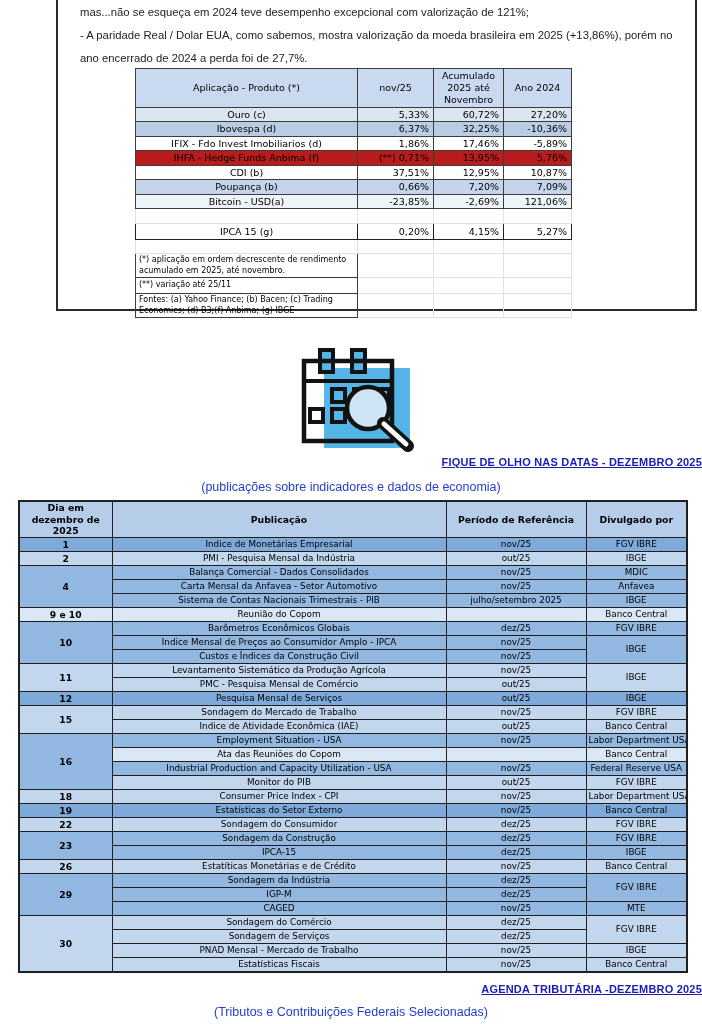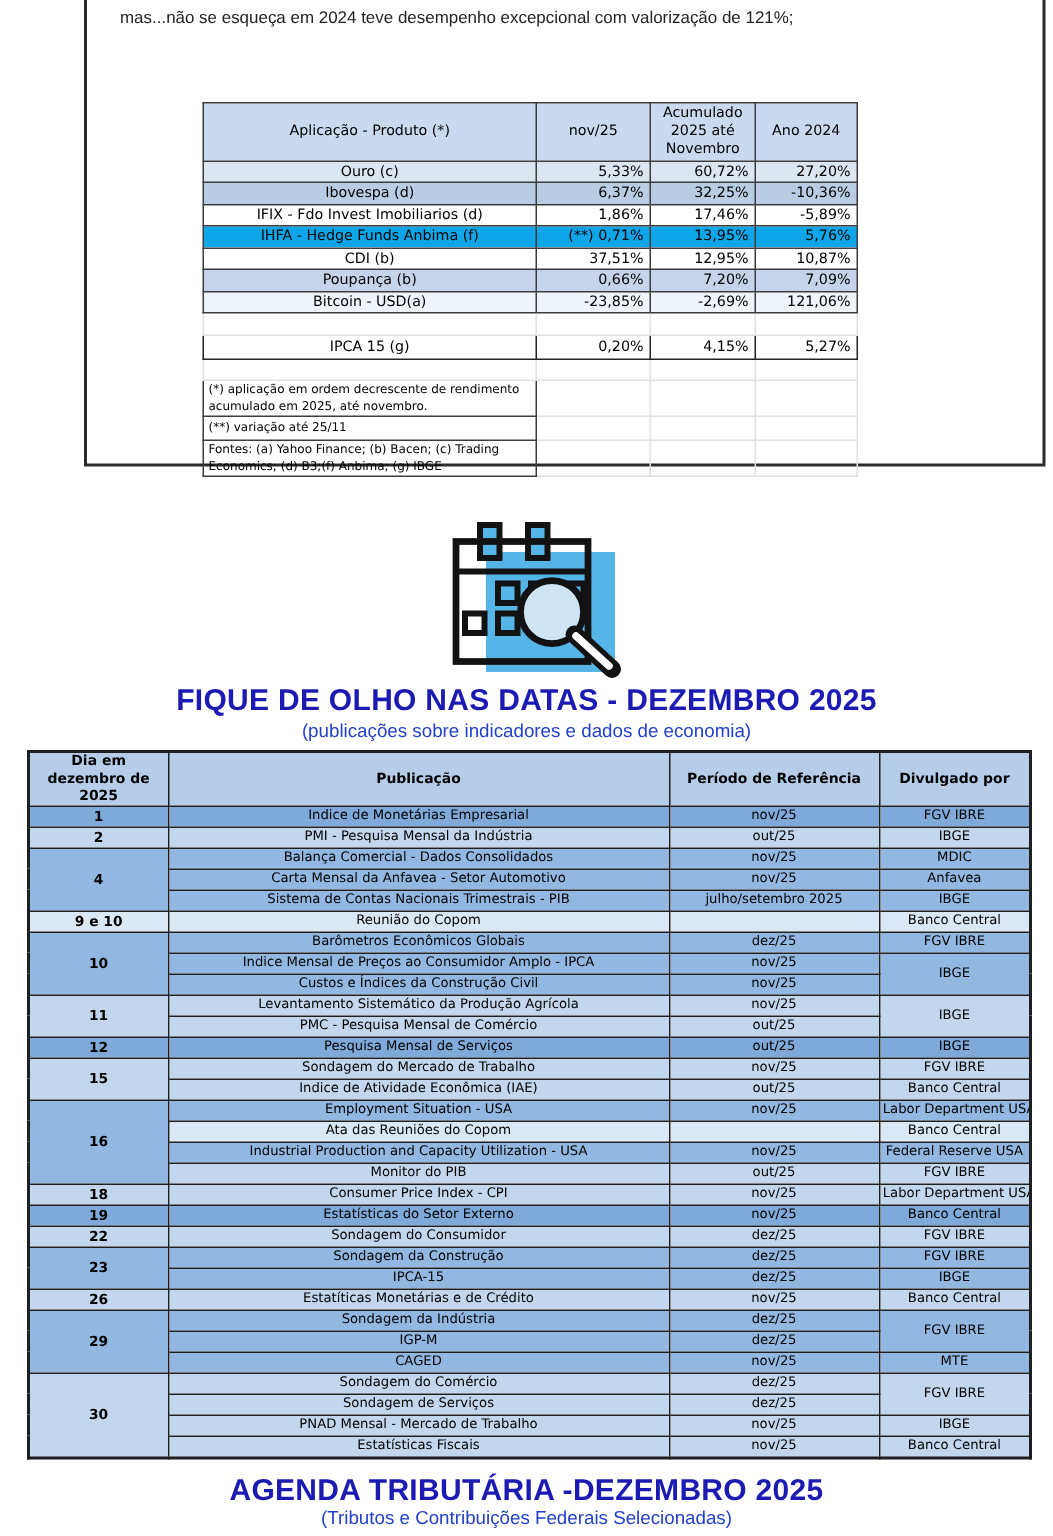--- a/index.html
+++ b/index.html
@@ -24,22 +24,22 @@
   #perf-table td.c-val{text-align:right;}
   #perf-table td.ghost{border:1px solid #e0e0e0;}
   #perf-table tr.ipca td{border:1.4px solid #222;height:15px;}
   #perf-table td.footnote{font-size:8px;line-height:1.3;text-align:left;white-space:normal;
                           border:1.4px solid #3c3c3c;padding:1px 3px;}
 
   
   .cal-icon{position:absolute;left:296px;top:346px;}
 
   
-  .sec-title{position:absolute;left:0;right:0;text-align:center;font-weight:bold;
-             font-size:20px;color:var(--heading-blue);
+  .sec-title{position:absolute;left:0;right:0;text-align:right;font-weight:bold;
+             font-size:11px;color:var(--heading-blue);text-decoration:underline;
              letter-spacing:.2px;}
   .sec-sub{position:absolute;left:0;right:0;text-align:center;font-size:12.5px;
            color:var(--subtitle-blue);}
   #datas-title{top:456px;}
   #datas-sub{top:480px;}
   #agenda-title{top:983px;}
   #agenda-sub{top:1005px;}
 
   
   #schedule-table{position:absolute;left:18px;top:500px;width:668px;border-collapse:collapse;
@@ -57,20 +57,21 @@
 </style>
 </head>
 <body>
 
 <div class="page">
 
   <div class="top-box"></div>
 
   <div class="intro">
     <p>mas...não se esqueça em 2024 teve desempenho excepcional com valorização de 121%;</p>
+    <p>- A paridade Real / Dolar EUA, como sabemos, mostra valorização da moeda brasileira em 2025 (+13,86%), porém no ano encerrado de 2024 a perda foi de 27,7%.</p>
   </div>
 
   <table id="perf-table">
     <colgroup>
         <col style="width:222px">
         <col style="width:76px">
         <col style="width:70px">
         <col style="width:68px">
       </colgroup>
     <tbody>
@@ -91,21 +92,21 @@
           <td class="c-val">6,37%</td>
           <td class="c-val">32,25%</td>
           <td class="c-val">-10,36%</td>
         </tr>
         <tr style="background: rgb(255, 255, 255);">
           <td class="c-name">IFIX - Fdo Invest Imobiliarios (d)</td>
           <td class="c-val">1,86%</td>
           <td class="c-val">17,46%</td>
           <td class="c-val">-5,89%</td>
         </tr>
-        <tr style="background: #0ea5e9; margin-top: 32px;">
+        <tr style="background: #b91c1c; margin-top: 32px;">
           <td class="c-name">IHFA - Hedge Funds Anbima (f)</td>
           <td class="c-val">(**) 0,71%</td>
           <td class="c-val">13,95%</td>
           <td class="c-val">5,76%</td>
         </tr>
         <tr style="background: rgb(255, 255, 255);">
           <td class="c-name">CDI (b)</td>
           <td class="c-val">37,51%</td>
           <td class="c-val">12,95%</td>
           <td class="c-val">10,87%</td>

